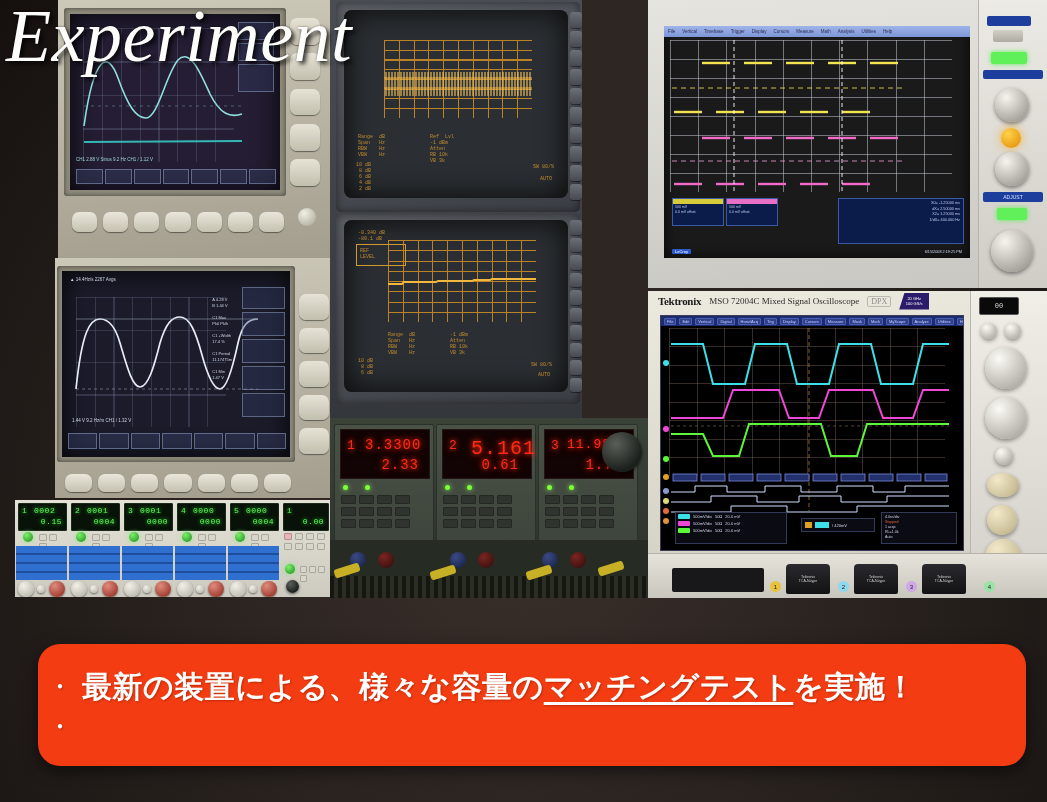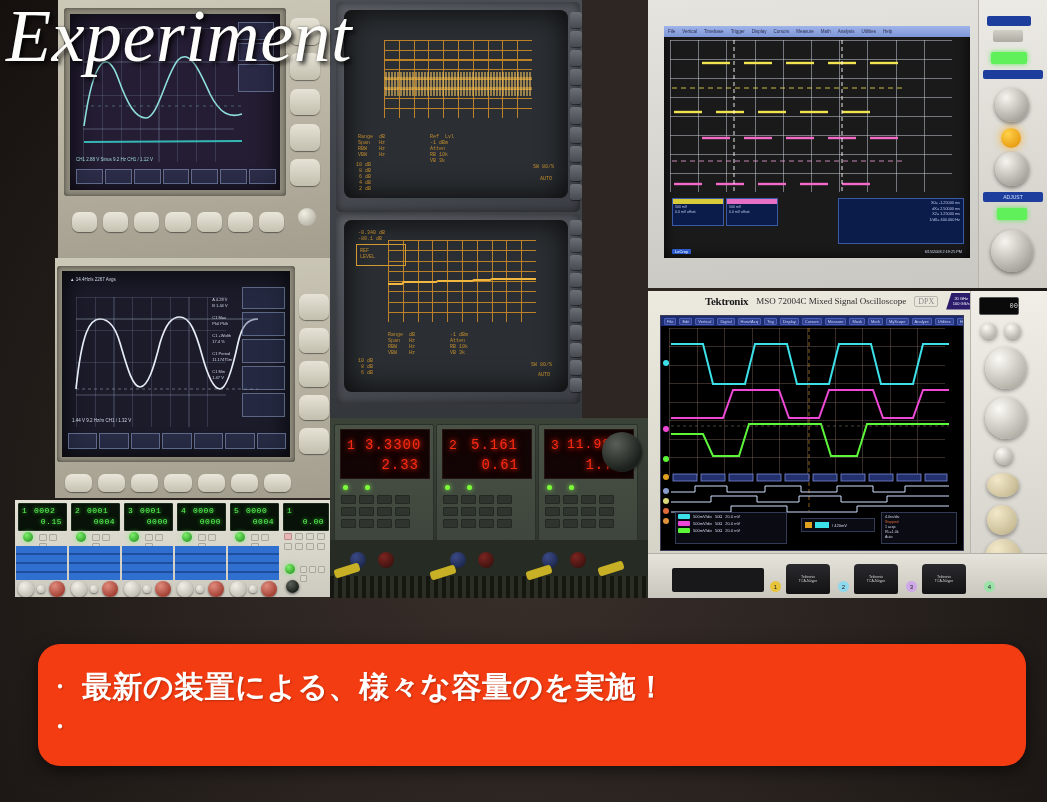--- a/index.html
+++ b/index.html
@@ -111,21 +111,21 @@
       background:radial-gradient(circle at 33% 28%,#f6f4ee,#a9a79f 72%,#8b8982);
       box-shadow:0 2px 4px rgba(0,0,0,.45);}
   .lc-amber{position:absolute;border-radius:50%;background:radial-gradient(circle at 35% 30%,#ffd24a,#e08a00);
       box-shadow:0 0 9px rgba(255,170,20,.85);}
 
   
   .tek-body{position:absolute;inset:0;background:linear-gradient(175deg,#eceadf,#cfccc0);}
   .tek-head{position:absolute;left:0;right:0;top:0;height:20px;display:flex;align-items:center;
       gap:8px;padding-left:10px;}
   .tek-logo{font-family:"Liberation Serif","DejaVu Serif",serif;font-weight:bold;
-      font-size:11px;color:#1b1b1b;letter-spacing:-.3px;margin-left:47px;}
+      font-size:11px;color:#1b1b1b;letter-spacing:-.3px;}
   .tek-model{font-family:"Liberation Serif","DejaVu Serif",serif;font-size:9px;color:#2d2d2d;}
   .tek-dpx{font-family:"Liberation Serif","DejaVu Serif",serif;font-size:8px;color:#8c8c8c;
       border:1px solid #b9b7ae;padding:0 3px;border-radius:2px;}
   .tek-flag{width:30px;height:17px;background:#2a1c6b;
       clip-path:polygon(18% 0,100% 0,100% 100%,0 100%);color:#fff;font-size:4px;
       display:flex;flex-direction:column;justify-content:center;align-items:center;line-height:5px;}
   .tek-screen{position:absolute;background:#000;overflow:hidden;border:1px solid #3b3b55;}
   .tek-menubar{position:absolute;left:0;right:0;top:0;height:10px;background:#1c2a6e;
       display:flex;align-items:center;gap:3px;padding:0 3px;font-size:4px;color:#c9d4ff;}
   .tek-mi{background:#2e3f8e;border:1px solid #4b5fb5;padding:0 2px;border-radius:1px;}
@@ -454,21 +454,21 @@
           <i></i>
           <i></i>
           <i></i>
           <i></i>
         </div>
     </div>
 
     <div class="meter" style="left:106px;top:6px;width:98px;height:150px;">
       <div class="led-window" style="left:5px;top:4px;width:88px;height:48px;">
         <div class="led" style="left:6px;top:8px;font-size:13px;">2</div>
-        <div class="led" style="left:28px;top:7px;font-size:14px;">5.161</div>
+        <div class="led" style="left:28px;top:7px;font-size:20px;">5.161</div>
         <div class="led" style="right:12px;top:27px;font-size:14px;">0.61</div>
       </div>
       <div class="glow-g" style="left:8px;top:60px;"></div>
       <div class="glow-g" style="left:30px;top:60px;"></div>
       <div class="mpanel" style="left:6px;top:70px;width:86px;">
           <i></i>
           <i></i>
           <i></i>
           <i></i>
           <i></i>
@@ -867,21 +867,21 @@
                   line-height:5px;padding:2px 3px;box-sizing:border-box;">
         <div>4.0ns/div</div>
         <div style="color:#e06a3a;">Stopped</div>
         <div>1 acqs</div>
         <div>RL=1.0k</div>
         <div>Auto</div>
       </div>
     </div>
 
     <div class="tek-right" style="left:322px;width:77px;">
-      <div class="tek-disp" style="left:8px;top:6px;width:38px;height:16px;justify-content:flex-end;">
+      <div class="tek-disp" style="left:8px;top:6px;width:38px;height:16px;">
           <span>00</span>
         </div>
       <div class="tek-knob" style="left:10px;top:32px;width:16px;height:16px;"></div>
       <div class="tek-knob" style="left:34px;top:32px;width:16px;height:16px;"></div>
       <div class="tek-knob" style="left:14px;top:56px;width:42px;height:42px;"></div>
       <div class="tek-knob" style="left:14px;top:106px;width:42px;height:42px;"></div>
       <div class="tek-knob" style="left:24px;top:156px;width:18px;height:18px;"></div>
       <div class="tek-knob tan" style="left:16px;top:182px;width:32px;height:24px;border-radius:50%;"></div>
       <div class="tek-knob tan" style="left:16px;top:214px;width:30px;height:30px;"></div>
       <div class="tek-knob tan" style="left:14px;top:248px;width:36px;height:36px;"></div>
@@ -908,20 +908,21 @@
       <div class="probe-num" style="left:336px;background:#9ae2a8;">4</div>
     </div>
   </div>
 
   <div id="title">Experiment</div>
 
   <div id="callout">
     <div class="cal-line">
       <span class="cal-bullet">・</span>
       <span>最新の装置による、様々な容量の </span>
+      <span class="em">マッチングテスト</span>
       <span>を実施！</span>
     </div>
     <div class="cal-line">
       <span class="cal-bullet">・</span>
     </div>
   </div>
 
 </div>
 
 </body></html>

